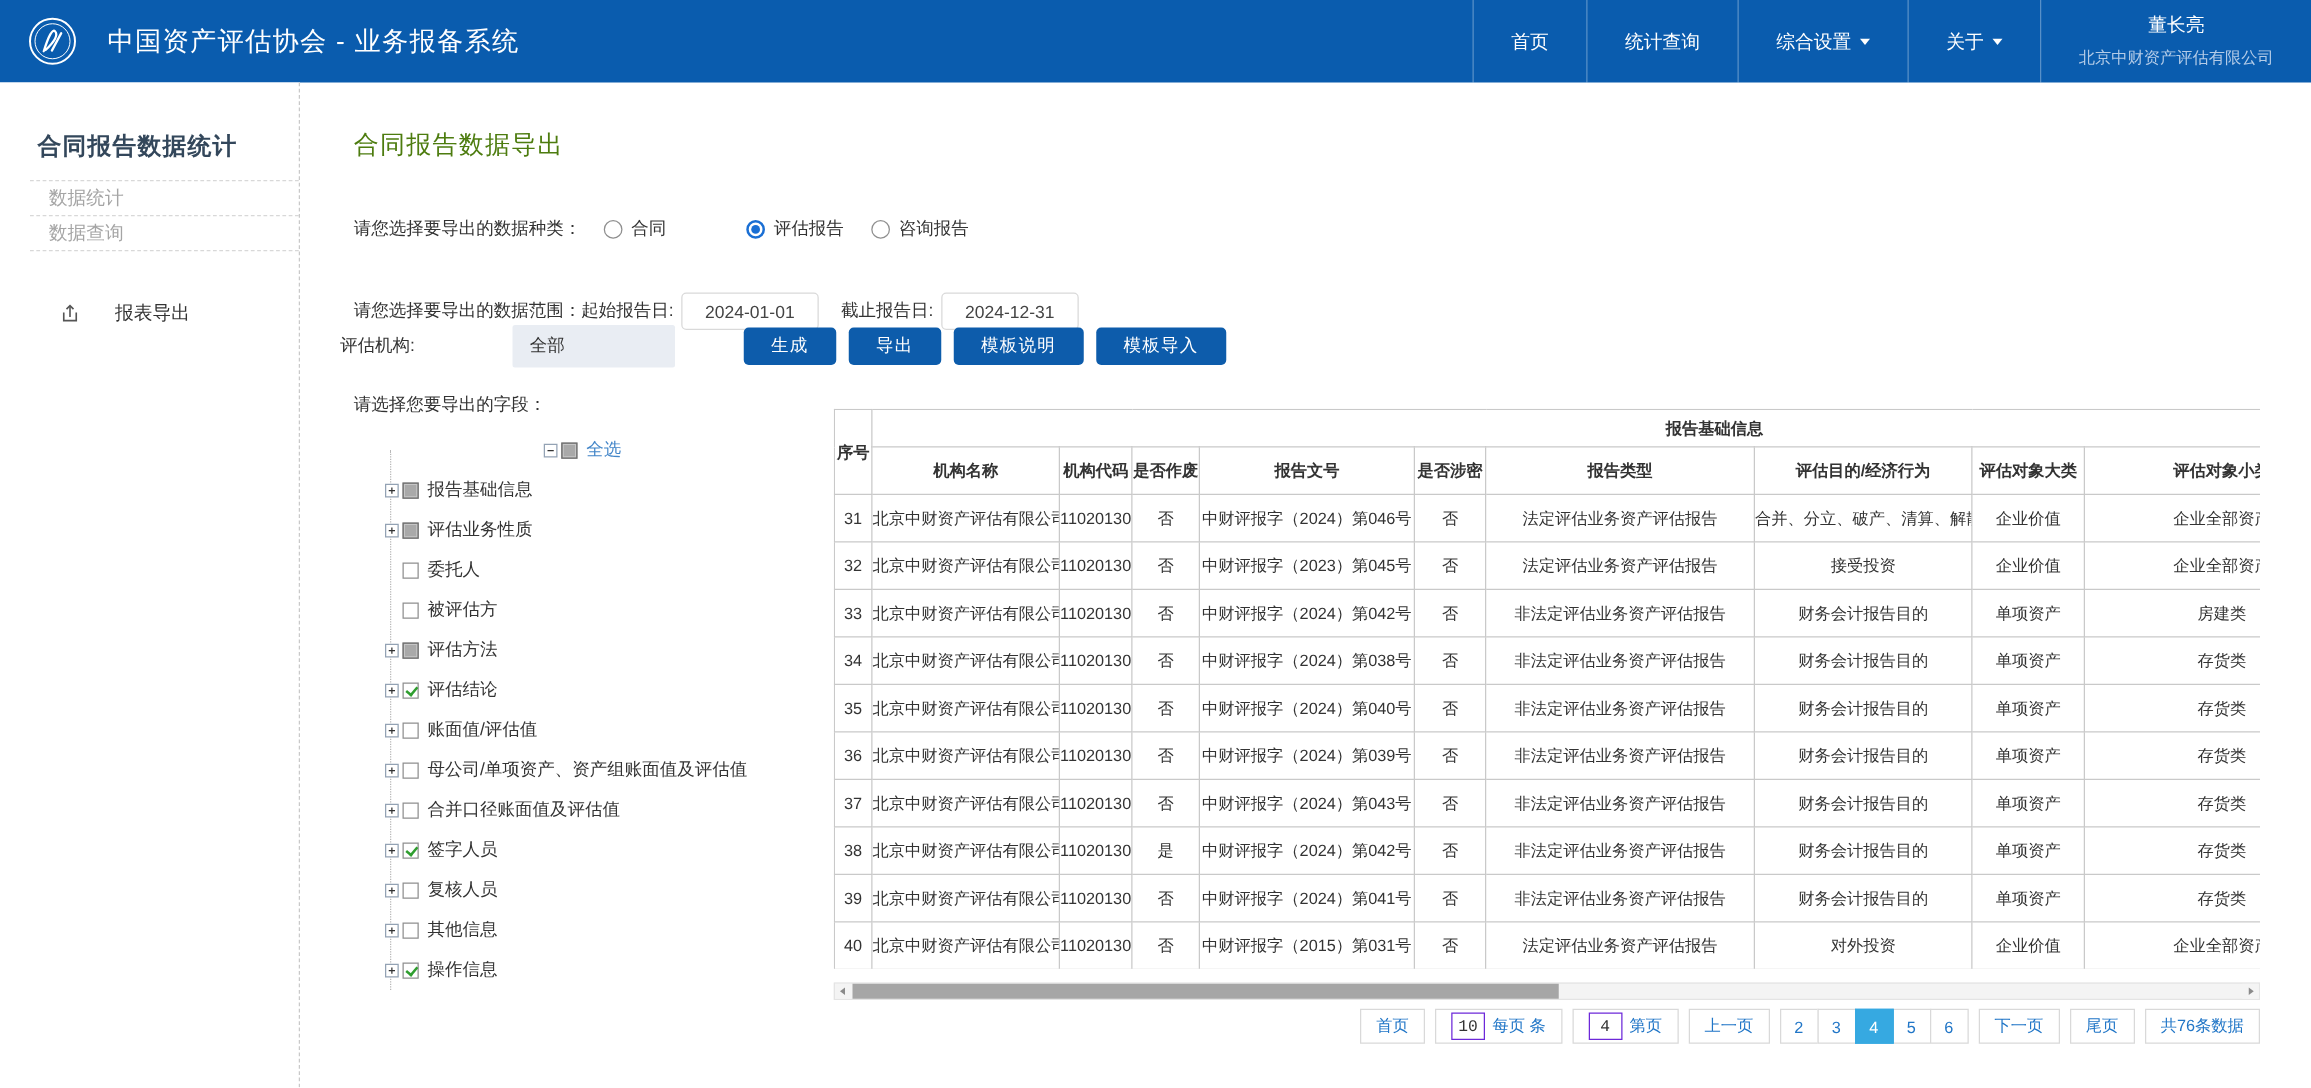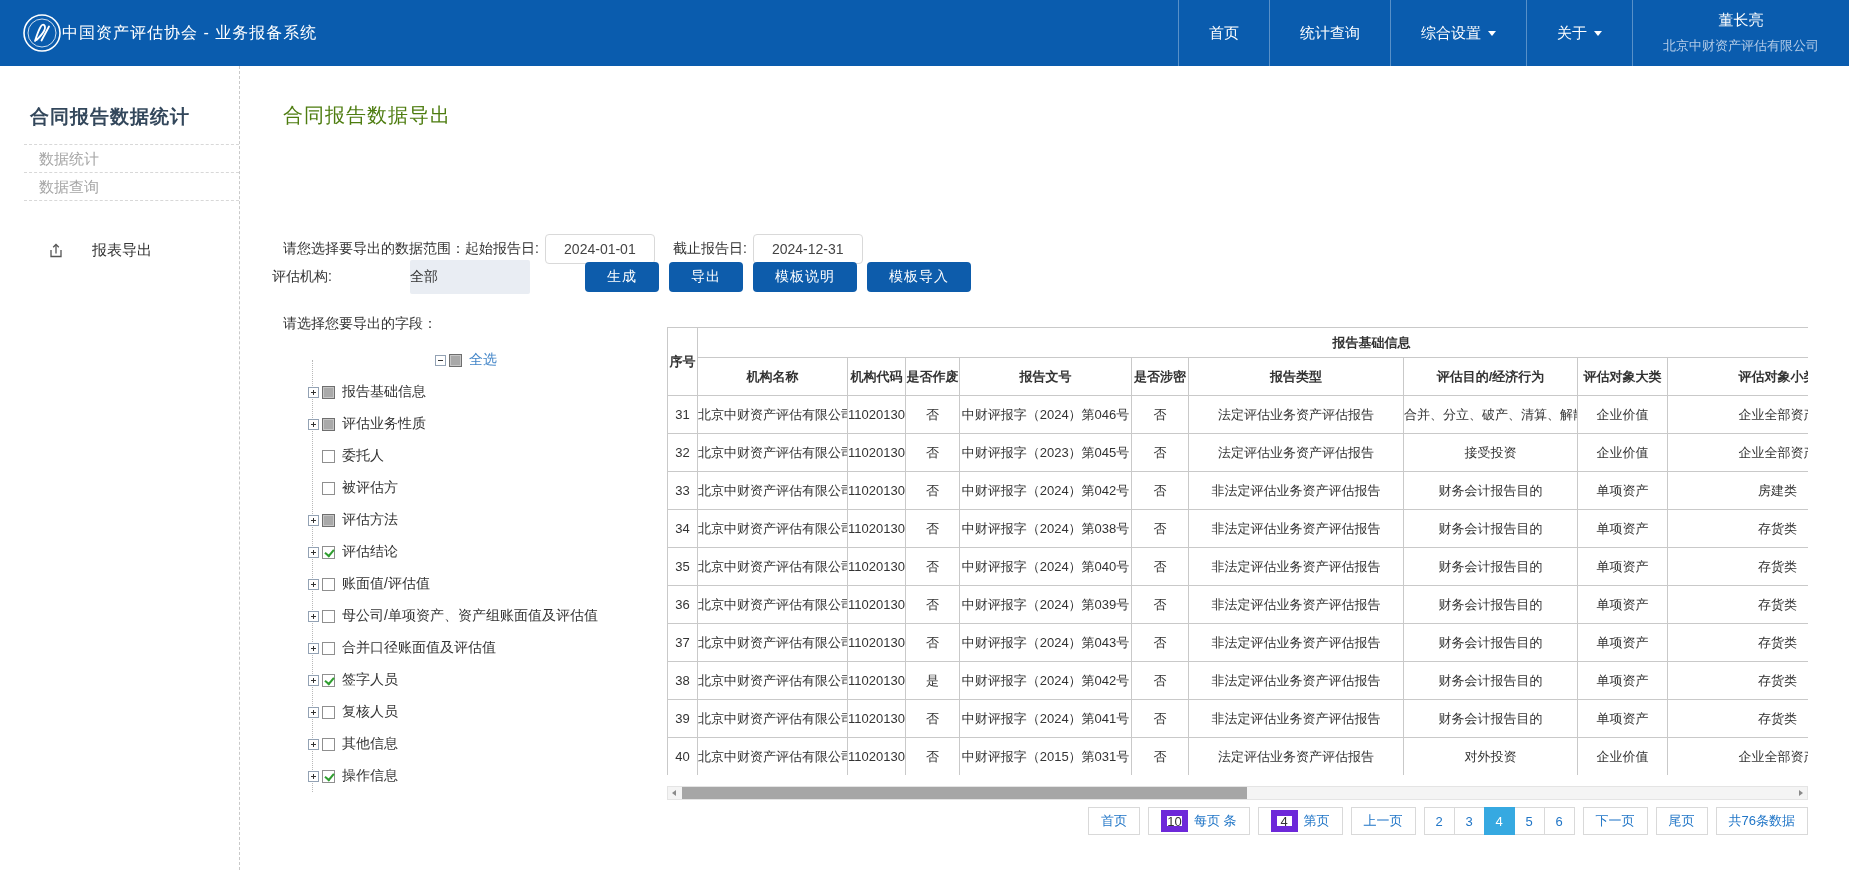--- a/index.html
+++ b/index.html
@@ -5,21 +5,21 @@
   * { margin:0; padding:0; box-sizing:border-box; }
   html,body { background:#ffffff; }
   #app {
     position:relative; width:1849px; height:870px; overflow:hidden;
     background:#fff; font-family:"Liberation Sans","DejaVu Sans",sans-serif; color:#333;
   }
 
   
   .header { position:absolute; top:0; left:0; right:0; height:66px; background:#0a5cae; display:flex; align-items:center; }
   .logo { width:40px; height:40px; margin-left:22px; flex:none; }
-  .app-title { color:#fff; font-size:16px; margin-left:0; letter-spacing:1px; white-space:nowrap; }
+  .app-title { color:#fff; font-size:21px; margin-left:24px; letter-spacing:1px; white-space:nowrap; }
   .nav { margin-left:auto; display:flex; align-items:stretch; height:100%; }
   .nav-sep { width:1px; background:rgba(255,255,255,.32); height:100%; flex:none; }
   .nav-item { display:flex; align-items:center; padding:0 30px; color:#fff; font-size:15px; cursor:pointer; white-space:nowrap; }
   .caret { margin-left:7px; width:0; height:0; border-left:4px solid transparent; border-right:4px solid transparent; border-top:5px solid #fff; }
   .user-block { display:flex; flex-direction:column; justify-content:center; align-items:center; gap:7px; padding:0 22px; min-width:216px; }
   .user-name { color:#fff; font-size:15px; }
   .user-company { color:#b3cbe7; font-size:13px; }
 
   
   .sidebar { position:absolute; top:66px; left:0; width:240px; bottom:0; border-right:1px dashed #c9c9c9; background:#fff; }
@@ -37,21 +37,21 @@
   .row-type   { top:102px; height:30px; }
   .row-range  { top:168px; height:30px; }
   .row-agency { top:194px; height:34px; left:32px; }
   .radio-group { display:flex; align-items:center; cursor:pointer; }
   .radio { width:15px; height:15px; border-radius:50%; border:1px solid #8f8f8f; background:#fff; margin-right:7px; position:relative; flex:none; }
   .radio.selected { border:2px solid #1a6fd4; }
   .radio.selected::after { content:""; position:absolute; left:2px; top:2px; width:7px; height:7px; border-radius:50%; background:#1a6fd4; }
   .date-input { width:110px; height:30px; border:1px solid #d9d9d9; border-radius:4px; text-align:center; font-size:14px; color:#444; margin:0 6px;
                 font-family:"Liberation Sans","DejaVu Sans",sans-serif; outline:none; background:#fff; }
   .lbl-gap { margin-left:12px; }
-  .select-box { width:120px; height:34px; background:#e9edf3; border-radius:2px; display:flex; align-items:center; font-size:14px; color:#333;
+  .select-box { width:130px; height:34px; background:#e9edf3; border-radius:2px; display:flex; align-items:center; padding-left:14px; font-size:14px; color:#333;
                 margin-left:78px; cursor:pointer; }
   .btn { height:30px; border:none; border-radius:4px; background:#0d5cab; color:#fff; font-size:14px; letter-spacing:1px; cursor:pointer;
          padding:0 22px; margin-left:10px; font-family:"Liberation Sans","DejaVu Sans",sans-serif; }
   .btn:first-of-type { margin-left:55px; }
   .fields-label { position:absolute; left:43px; top:249px; font-size:14px; color:#333; }
 
   
   .tree { position:absolute; left:44px; top:278px; width:360px; }
   .tree-connector { position:absolute; left:28px; top:16px; height:432px; border-left:1px dotted #b8b8b8; }
   .tree-row { height:32px; display:flex; align-items:center; position:relative; }
@@ -82,22 +82,22 @@
   .sb-arrow { position:absolute; top:0; width:13px; height:12px; background:#f4f4f4; }
   .sb-arrow.left { left:0; } .sb-arrow.right { right:0; }
   .sb-arrow::after { content:""; position:absolute; top:3px; }
   .sb-arrow.left::after { left:4px; border-top:3px solid transparent; border-bottom:3px solid transparent; border-right:4px solid #8a8a8a; }
   .sb-arrow.right::after { right:4px; border-top:3px solid transparent; border-bottom:3px solid transparent; border-left:4px solid #8a8a8a; }
 
   
   .pager { position:absolute; right:41px; top:741px; display:flex; align-items:center; gap:8px; }
   .pg-box { height:28px; border:1px solid #d9d9d9; display:flex; align-items:center; padding:0 12px; font-size:13px; color:#2176c7; background:#fff; cursor:pointer; white-space:nowrap; }
   .pg-box.static { cursor:default; }
-  .pg-input { width:27px; height:22px; border:6px solid #6d28d9; text-align:center; font-size:13px; color:#333; margin-right:6px; padding:0;
-              font-family:Liberation Sans, sans-serif; outline:none; background:#fff; }
+  .pg-input { width:27px; height:22px; border:1px solid #6d28d9; text-align:center; font-size:13px; color:#333; margin-right:6px; padding:0;
+              font-family:Liberation Mono, monospace; outline:none; background:#fff; }
   .pg-strip { display:flex; }
   .pg-strip .pg-box { width:31px; justify-content:center; padding:0; margin-left:-1px; }
   .pg-strip .pg-box:first-child { margin-left:0; }
   .pg-box.active { background:#36a9e1; border-color:#36a9e1; color:#fff; position:relative; }
 </style>
 </head>
 <body>
 
 <div id="app">
 
@@ -138,20 +138,37 @@
         <path d="M8 10.5 V2"></path>
         <path d="M5.2 4.3 L8 1.5 L10.8 4.3"></path>
       </svg>
       <span>报表导出</span>
     </div>
   </div>
 
   <div class="content">
     <div class="page-title">合同报告数据导出</div>
 
+    <div class="form-row row-type">
+      <span>请您选择要导出的数据种类：</span>
+      <span id="type-options" style="display:flex;align-items:center;">
+          <span class="radio-group" style="margin-left: 18px;">
+            <span class="radio"></span>
+            <span>合同</span>
+          </span>
+          <span class="radio-group" style="margin-left: 64px;">
+            <span class="radio selected"></span>
+            <span>评估报告</span>
+          </span>
+          <span class="radio-group" style="margin-left: 22px;">
+            <span class="radio"></span>
+            <span>咨询报告</span>
+          </span>
+        </span>
+    </div>
 
     <div class="form-row row-range">
       <span>请您选择要导出的数据范围：</span>
       <span>起始报告日:</span>
       <input class="date-input" value="2024-01-01" style="">
       <span class="lbl-gap">截止报告日:</span>
       <input class="date-input" value="2024-12-31" style="">
     </div>
 
     <div class="form-row row-agency">

